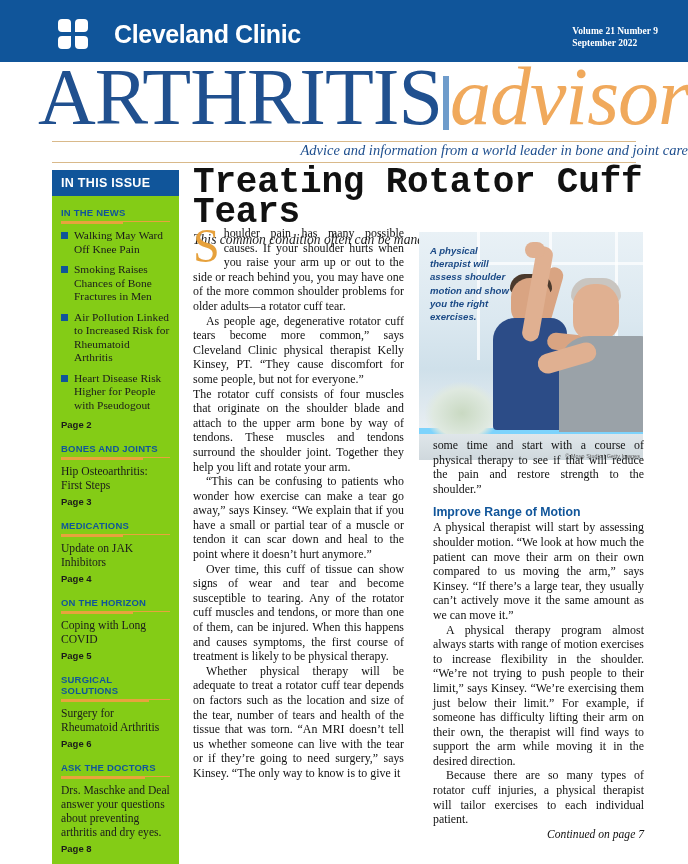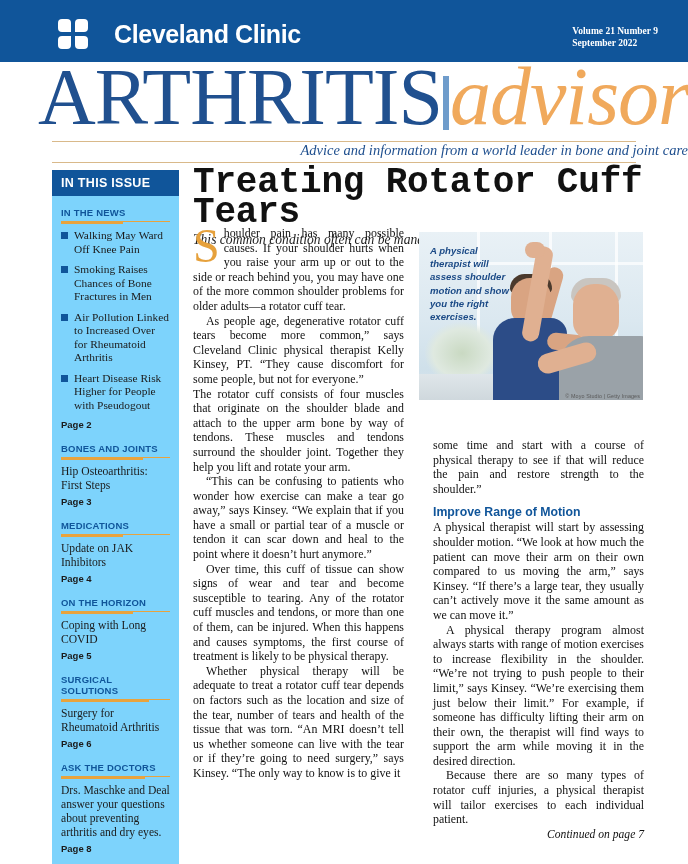--- a/index.html
+++ b/index.html
@@ -110,21 +110,21 @@
     font-style: italic;
     font-size: 14.5px;
     color: #20508F;
   }
 
   
   .sidebar {
     position: absolute;
     left: 52px; top: 170px;
     width: 127px;
-    background: #7dd3fc;
+    background: #84cc16;
     padding: 0 0 10px 0;
     box-sizing: border-box;
   }
   .sidebar-head {
     background: #10559A;
     color: #ffffff;
     font-family: "Liberation Sans", sans-serif;
     font-weight: bold;
     font-size: 12.5px;
     letter-spacing: 0.3px;
@@ -246,23 +246,23 @@
     font-family: "Liberation Serif", serif;
     font-size: 11.6px;
     margin-top: 1px;
     color: #111111;
   }
 
   
   .photo {
     position: absolute;
     left: 419px; top: 232px;
-    width: 224px; height: 168px;
+    width: 224px; height: 228px;
     overflow: hidden;
-    background: #86efac;
+    background: #7dd3fc;
   }
   .photo .sky {
     position: absolute; left: 0; top: 0;
     width: 224px; height: 196px;
     background: linear-gradient(180deg,#e9f1f6 0%,#dbe8f0 45%,#cfe0ea 70%,#e8eef2 100%);
   }
   .photo .win1, .photo .win2, .photo .win3 {
     position: absolute; top: 0; width: 3px; height: 128px;
     background: rgba(255,255,255,0.75);
   }
@@ -408,21 +408,21 @@
   <div class="sidebar-head">IN THIS ISSUE</div>
   <div class="sb-body" id="sb-body">
       <div class="sb-section">
         <div class="sb-kicker">IN THE NEWS</div>
         <div class="sb-rules">
           <span class="thin"></span>
           <span class="thick" style="width: 62px;"></span>
         </div>
         <div class="sb-item"><span class="sb-bullet"></span><span>Walking May Ward Off Knee Pain</span></div>
         <div class="sb-item"><span class="sb-bullet"></span><span>Smoking Raises Chances of Bone Fractures in Men</span></div>
-        <div class="sb-item"><span class="sb-bullet"></span><span>Air Pollution Linked to Increased Over for Rheumatoid Arthritis</span></div>
+        <div class="sb-item"><span class="sb-bullet"></span><span>Air Pollution Linked to Increased Risk for Rheumatoid Arthritis</span></div>
         <div class="sb-item"><span class="sb-bullet"></span><span>Heart Disease Risk Higher for People with Pseudogout</span></div>
         <div class="sb-page">Page 2</div>
       </div>
       <div class="sb-section">
         <div class="sb-kicker">BONES AND JOINTS</div>
         <div class="sb-rules">
           <span class="thin"></span>
           <span class="thick" style="width: 82px;"></span>
         </div>
         <div class="sb-text-plain">Hip Osteoarthritis: First Steps</div>

